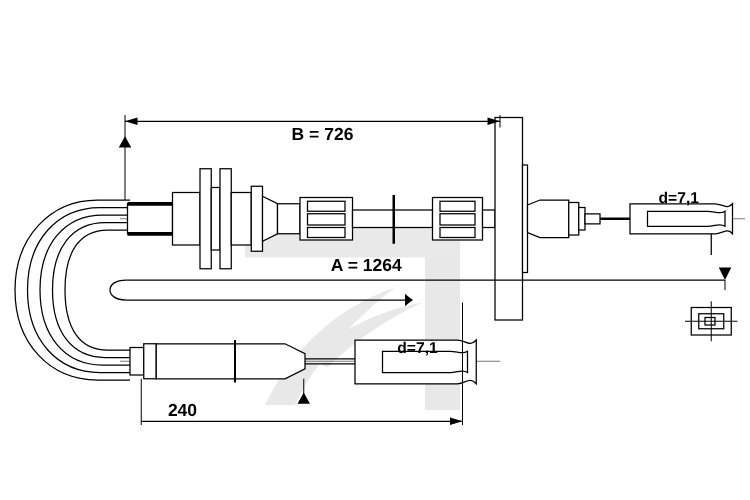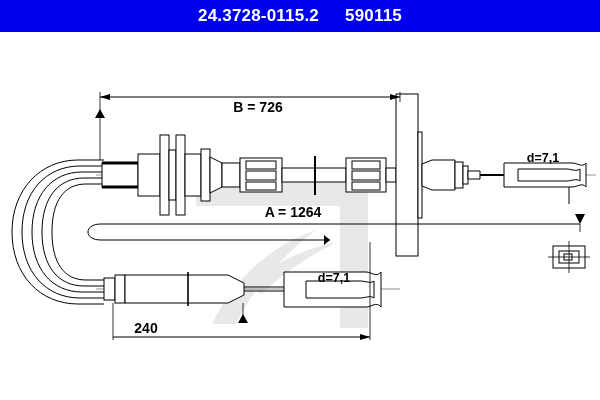--- a/index.html
+++ b/index.html
@@ -51,24 +51,20 @@
     font-family: "Liberation Sans", sans-serif;
     font-weight: bold;
     fill: #000000;
   }
 </style>
 </head>
 <body>
 
 <div id="page">
 
-  <div id="header-bar">
-    <span class="htext">24.3728-0115.2</span>
-    <span class="htext">590115</span>
-  </div>
 
   <div id="drawing-area">
     <svg width="600" height="368" viewBox="0 0 600 368">
 
       <g opacity="0.085">
         <path d="M196 146 L368 146 L368 296 L340 296 L340 174 L196 174 Z" fill="#000000"></path>
         <path d="M212 292 C 232 250 268 214 316 198 C 280 226 252 258 236 292 Z" fill="#000000"></path>
         <path d="M246 254 C 272 232 304 216 338 210 C 308 224 282 242 262 262 Z" fill="#000000"></path>
       </g>
 

